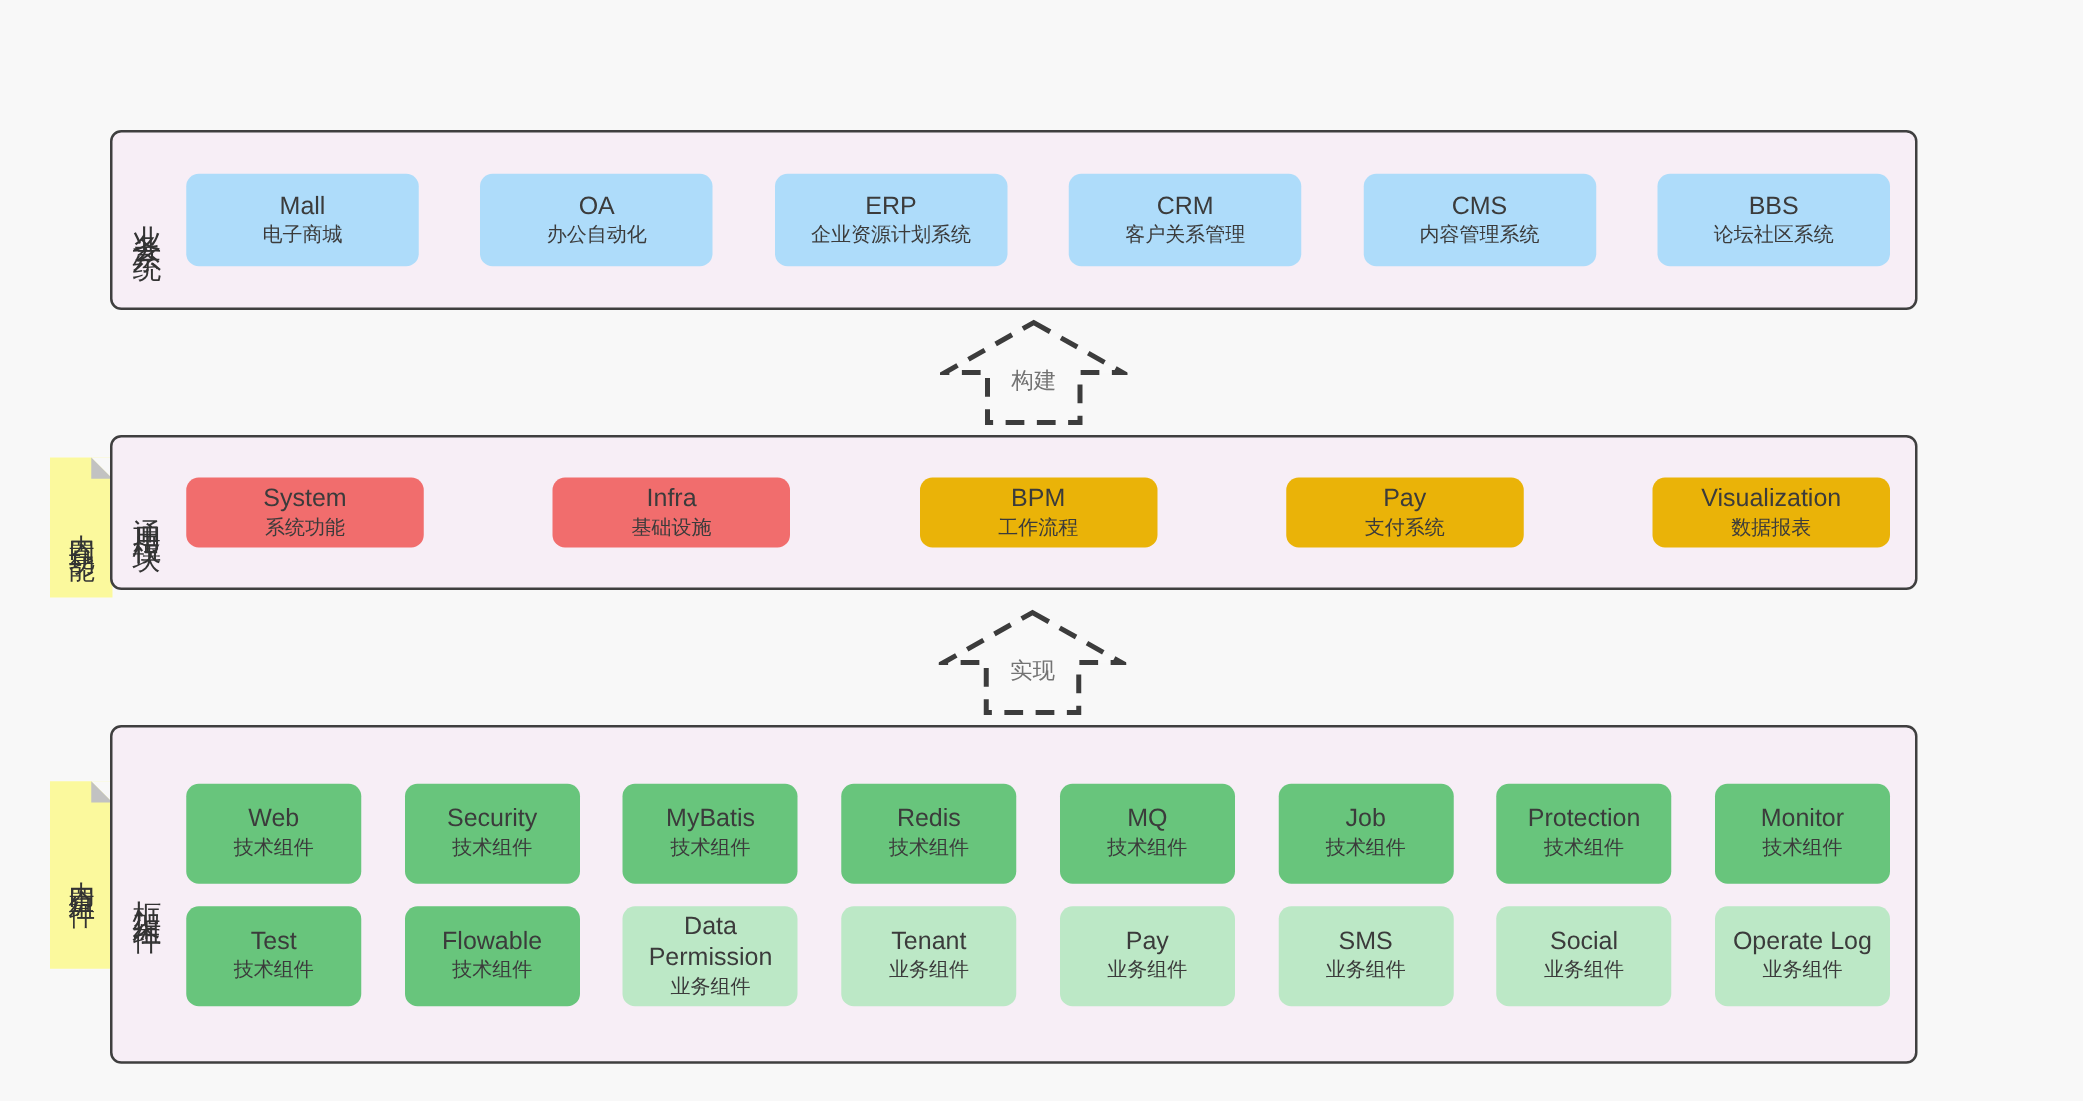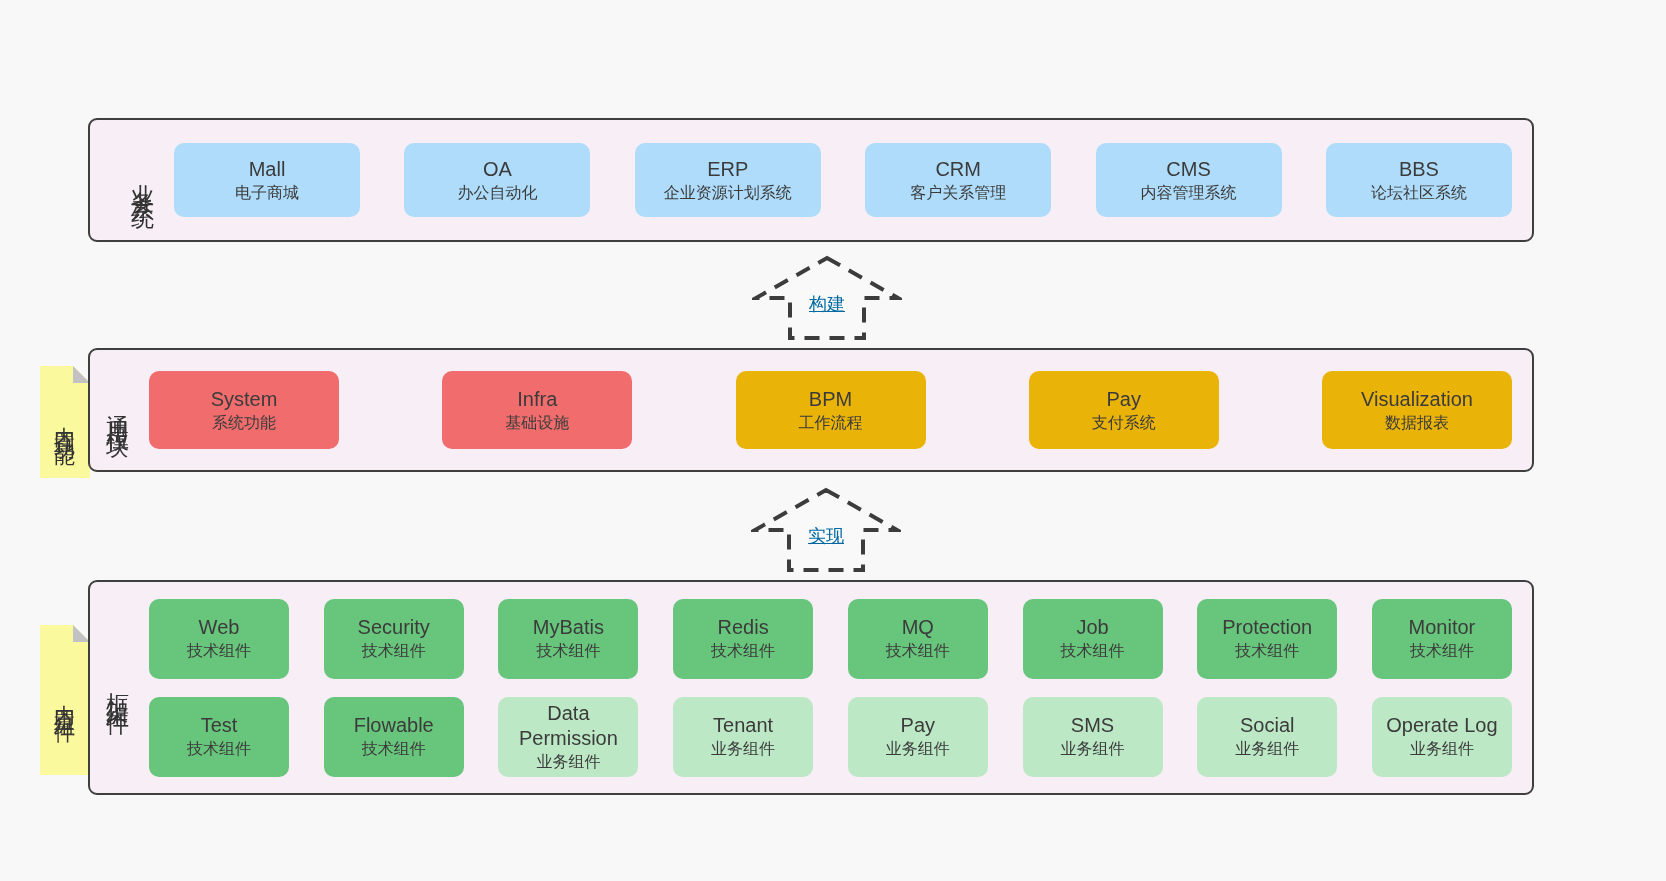--- a/index.html
+++ b/index.html
@@ -18,23 +18,23 @@
     position: absolute;
     left: 88px;
     width: 1446px;
     background: #f7eef6;
     border: 2px solid #3f3f3f;
     border-radius: 9px;
     display: flex;
     align-items: center;
     z-index: 2;
   }
-  .band-1 { top: 118px; height: 124px; padding-left: 25px; }
+  .band-1 { top: 104px; height: 144px; }
   .band-2 { top: 348px; height: 124px; }
-  .band-3 { top: 580px; height: 215px; }
+  .band-3 { top: 580px; height: 271px; }
 
   .vtext {
     writing-mode: vertical-lr;
     text-orientation: upright;
     letter-spacing: 7px;
     font-size: 23px;
     color: #333;
     line-height: 1;
   }
   .band-title { margin: 0 6px 0 16px; flex: 0 0 auto; }
@@ -57,21 +57,21 @@
   .box {
     border-radius: 10px;
     display: flex;
     flex-direction: column;
     justify-content: center;
     align-items: center;
     text-align: center;
     padding: 4px 8px;
   }
   .band-1 .box { width: 186px; height: 74px; }
-  .band-2 .box { width: 190px; height: 78px; text-align: right; }
+  .band-2 .box { width: 190px; height: 56px; text-align: right; }
   .band-3 .box { width: 140px; height: 80px; }
 
   .bn { font-size: 20px; line-height: 1.25; }
   .bs { font-size: 16px; line-height: 1.35; }
 
   .blue       { background: #aedcfa; }
   .red        { background: #f16d6d; }
   .pink       { background: #eab308; }
   .green      { background: #68c57c; }
   .lightgreen { background: #bce8c6; }
@@ -110,22 +110,21 @@
     z-index: 1;
   }
   .arrow-1 { left: 752px; top: 254px; }
   .arrow-2 { left: 751px; top: 486px; }
   .arrow svg { position: absolute; inset: 0; }
   .arrow-label {
     position: absolute;
     left: 0; right: 0; top: 38px;
     text-align: center;
     font-size: 18px;
-    color: #0369a1;
-    text-decoration: underline;
+    color: #737373;
   }
   .arrow-label span { background: #f9f9f9; padding: 1px 3px; }
 </style>
 </head>
 <body>
 
 <div class="canvas">
 
   <div class="band band-1">
     <div class="vtext band-title">业务系统</div>

